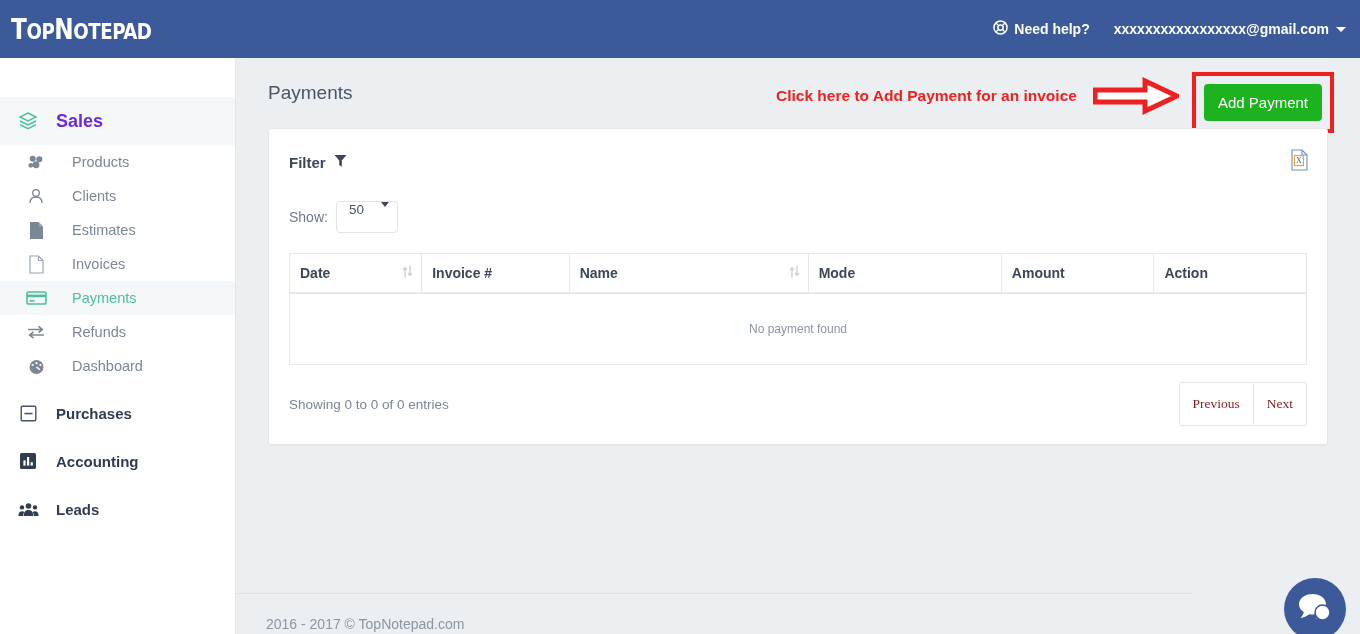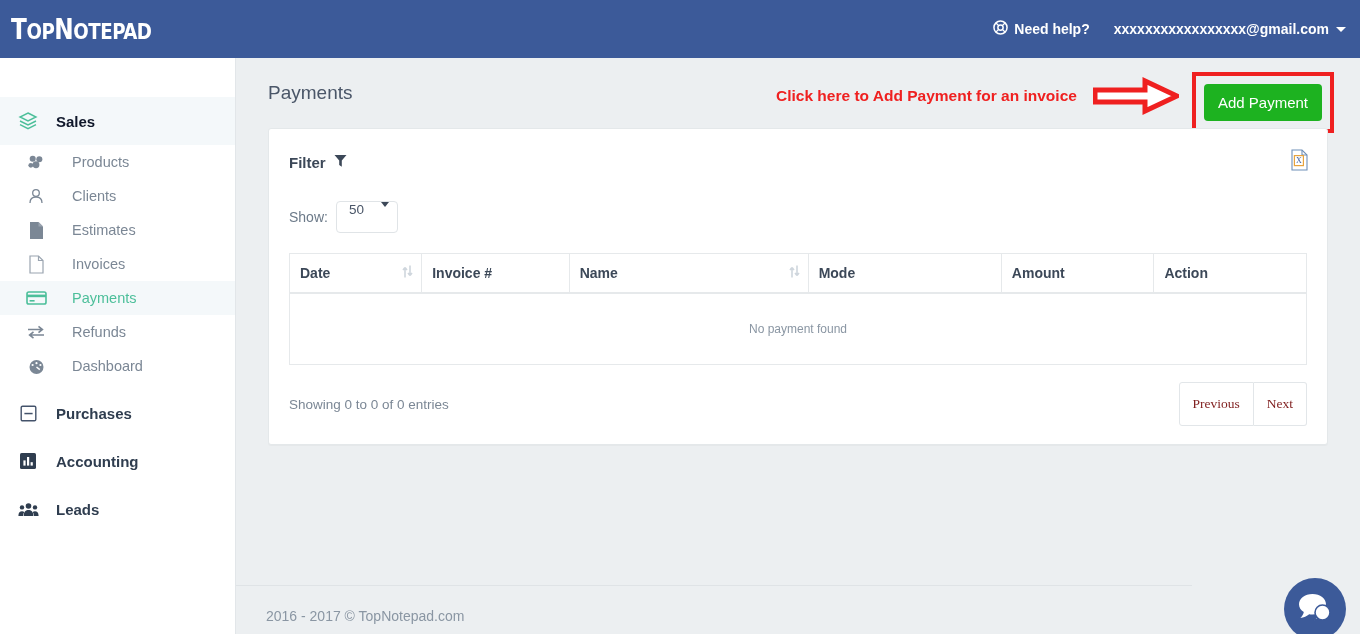--- a/index.html
+++ b/index.html
@@ -73,21 +73,21 @@
   .side-row .icon-slot {
     width: 56px;
     display: flex; align-items: center; justify-content: center;
     flex: 0 0 56px;
   }
   .side-row .label { font-size: 14.5px; }
   .side-group {
     height: 48px;
     background: #f4f8fa;
   }
-  .side-group .label { color: #0f172a; font-weight: bold; font-size: 15px; }
+  .side-group .label { color: #6d28d9; font-weight: bold; font-size: 18px; }
   .side-sub { height: 34px; background: #ffffff; }
   .side-sub .icon-slot { flex: 0 0 72px; width: 72px; }
   .side-sub .label { color: #7b8795; font-weight: normal; font-size: 14.5px; }
   .side-sub.active { background: #f4f8fa; }
   .side-sub.active .label { color: #4cbf9a; }
   .side-main {
     height: 48px; background: #ffffff;
   }
   .side-main .label { color: #2f3d4f; font-weight: bold; font-size: 15px; }
   .sep { height: 6px; }
@@ -239,21 +239,21 @@
     padding: 13px 13px;
     cursor: pointer;
     font-family: Liberation Serif, serif;
   }
   .pager button:first-child { border-radius: 3px 0 0 3px; }
   .pager button:last-child { border-radius: 0 3px 3px 0; border-left: none; }
 
   
   .footer {
     position: absolute;
-    left: 236px; bottom: 12px;
+    left: 236px; bottom: 4px;
     width: 956px; height: 37px;
     background: #eceff1;
     border-top: 1px solid #dfe3e6;
     display: flex; align-items: center;
     padding-left: 30px;
   }
   .footer-text {
     color: #8a96a3; font-size: 14px;
     position: relative; top: 12px;
   }

